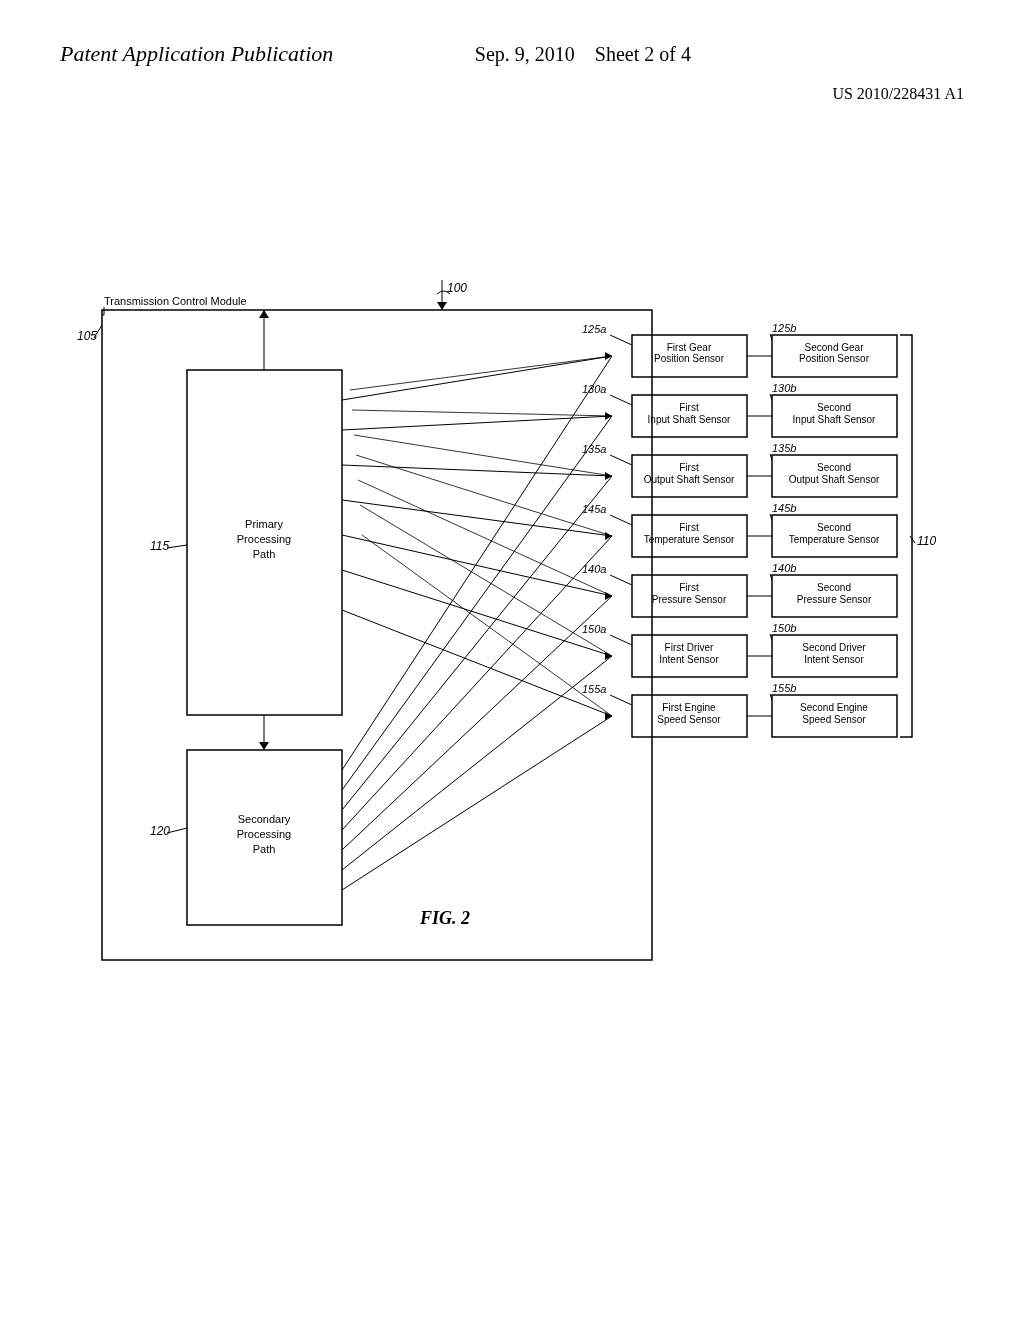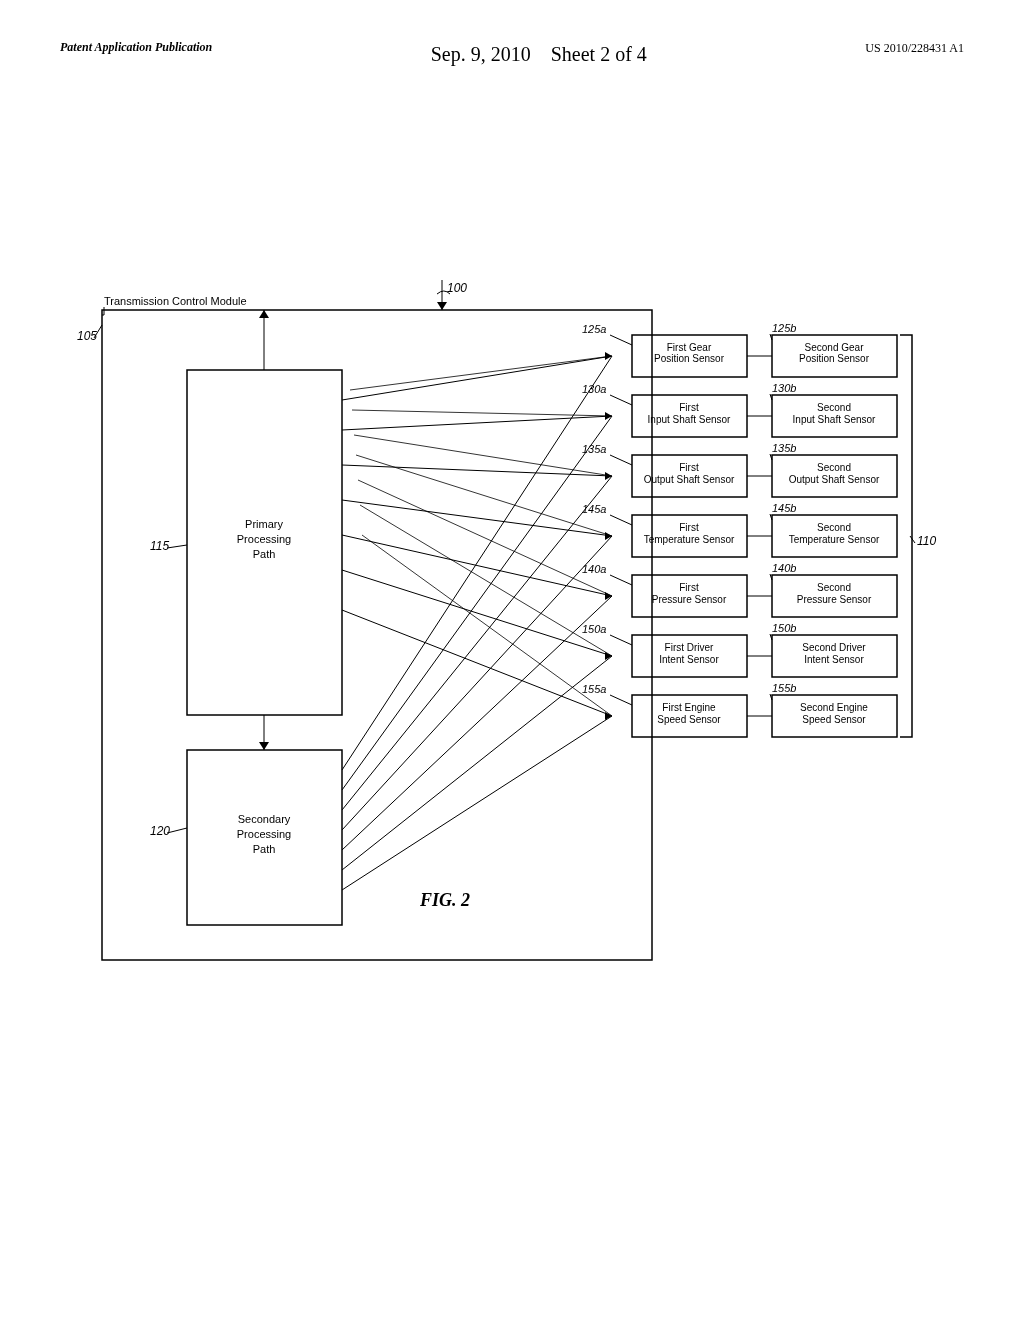--- a/index.html
+++ b/index.html
@@ -21,35 +21,36 @@
     .header {
       position: absolute;
       top: 40px;
       left: 60px;
       right: 60px;
       display: flex;
       justify-content: space-between;
       align-items: flex-start;
     }
     .header-left {
-      font-size: 12px;
-      font-weight: bold;
+      font-size: 22px;
+      font-weight: normal;
       font-style: italic;
       max-width: 320px;
       line-height: 1.3;
     }
     .header-center {
       font-size: 20px;
       text-align: center;
       line-height: 1.4;
     }
     .header-right {
-      font-size: 12px;
+      font-size: 16px;
       text-align: right;
       line-height: 1.4;
+      margin-top: 43px;
     }
 
     
     .diagram {
       position: absolute;
       top: 280px;
       left: 60px;
       right: 40px;
       height: 780px;
     }
@@ -285,17 +286,17 @@
       <line x1="698" y1="294" x2="700" y2="300" stroke="#000" stroke-width="1"></line>
 
       <text x="700" y="352" font-size="11" font-family="Arial, sans-serif" font-style="italic">150b</text>
       <line x1="698" y1="354" x2="700" y2="360" stroke="#000" stroke-width="1"></line>
 
       <text x="700" y="412" font-size="11" font-family="Arial, sans-serif" font-style="italic">155b</text>
       <line x1="698" y1="414" x2="700" y2="420" stroke="#000" stroke-width="1"></line>
 
     </svg>
 
-    <div class="fig-label" style="left: 360px; top: 610px;">FIG. 2</div>
+    <div class="fig-label" style="left: 360px; top: 628px;">FIG. 2</div>
 
   </div>
 
 </div>
 
 </body></html>

